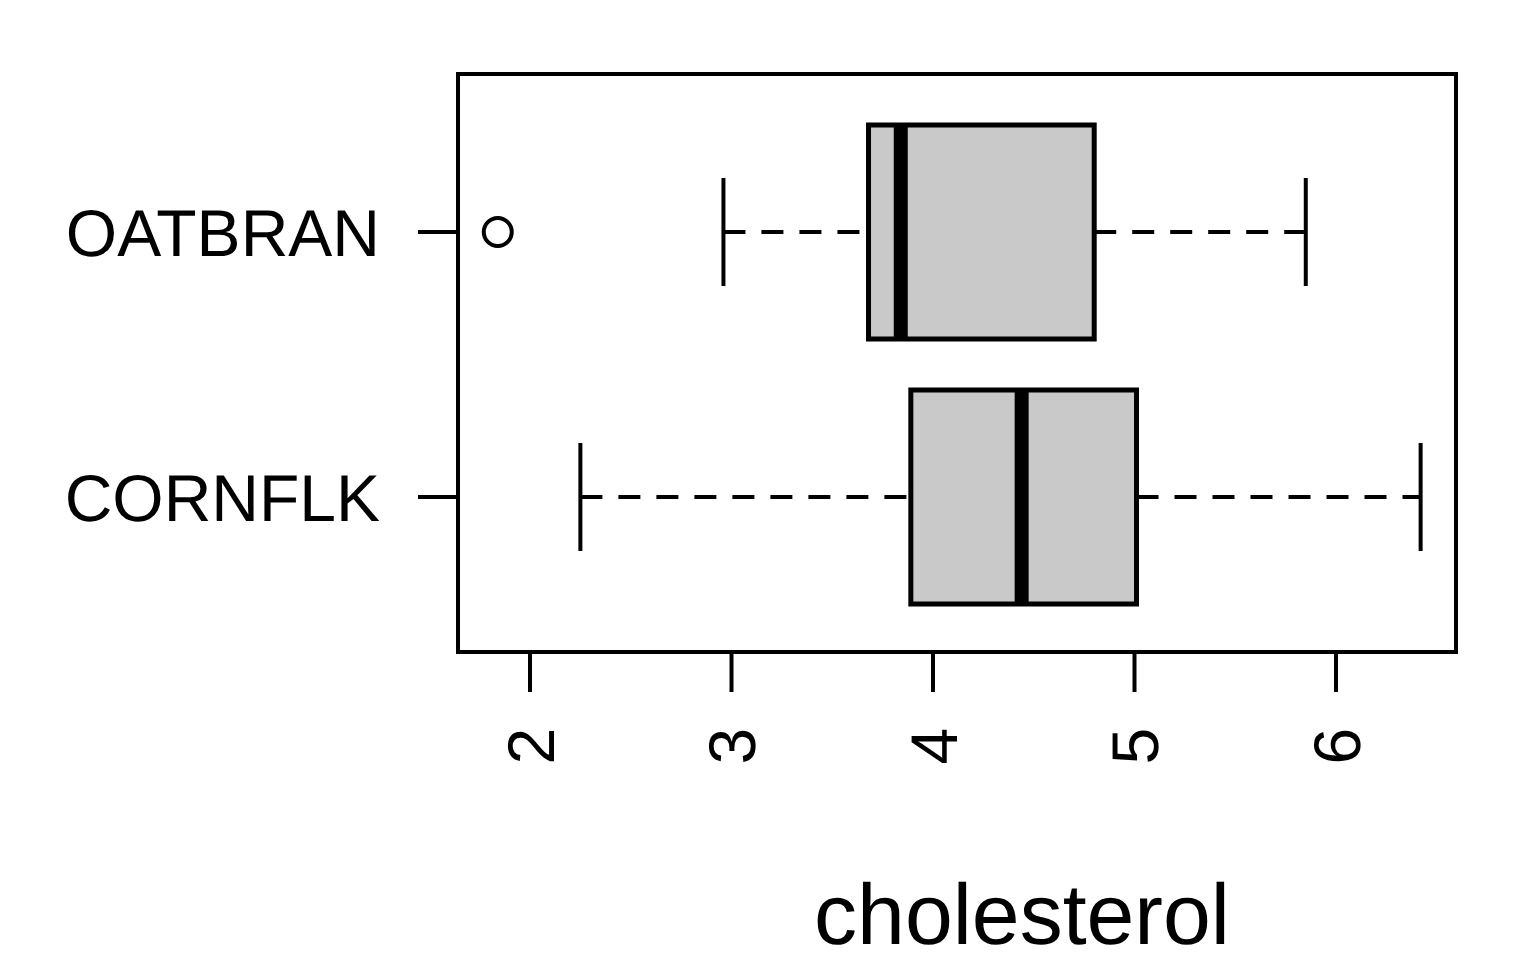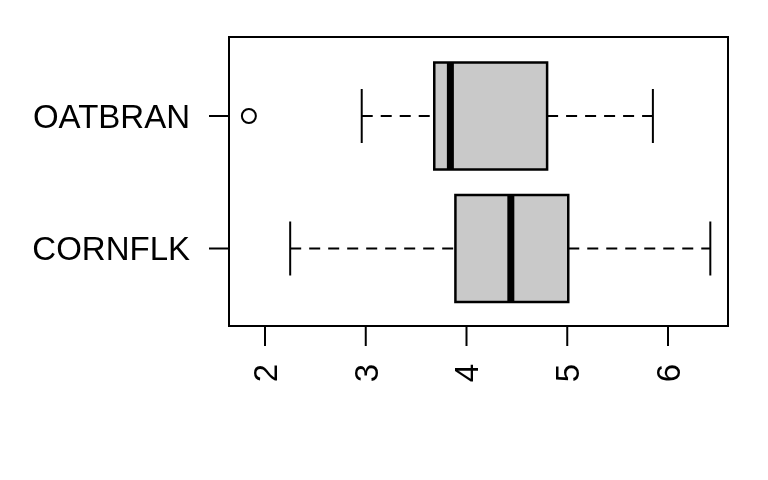--- a/index.html
+++ b/index.html
@@ -52,13 +52,14 @@
       <circle cx="248.88" cy="116" r="7" fill="none" stroke="#000000" stroke-width="2"></circle>
       <line x1="209" y1="248.5" x2="229" y2="248.5" stroke="#000000" stroke-width="2"></line>
       <text x="190" y="248.5" text-anchor="end" dy="0.36em" class="cat-label">CORNFLK</text>
       <line x1="290.1875" y1="248.5" x2="455.4175" y2="248.5" stroke="#000000" stroke-width="2" stroke-dasharray="11 8"></line>
       <line x1="568.2574999999999" y1="248.5" x2="710.315" y2="248.5" stroke="#000000" stroke-width="2" stroke-dasharray="11 8"></line>
       <line x1="290.1875" y1="221.5" x2="290.1875" y2="275.5" stroke="#000000" stroke-width="2"></line>
       <line x1="710.315" y1="221.5" x2="710.315" y2="275.5" stroke="#000000" stroke-width="2"></line>
       <rect x="455.4175" y="195" width="112.83999999999992" height="107" fill="#c9c9c9" stroke="#000000" stroke-width="2.5"></rect>
       <line x1="510.83000000000004" y1="195" x2="510.83000000000004" y2="302" stroke="#000000" stroke-width="7"></line>
     </svg>
+  <div class="x-axis-label">cholesterol</div>
 </div>
 
 </body></html>

